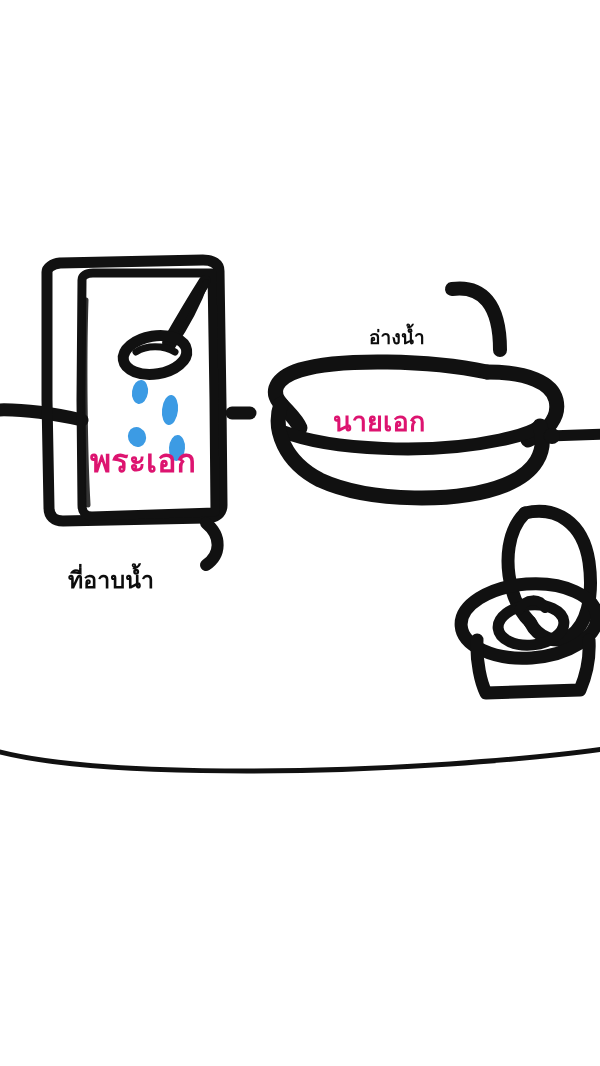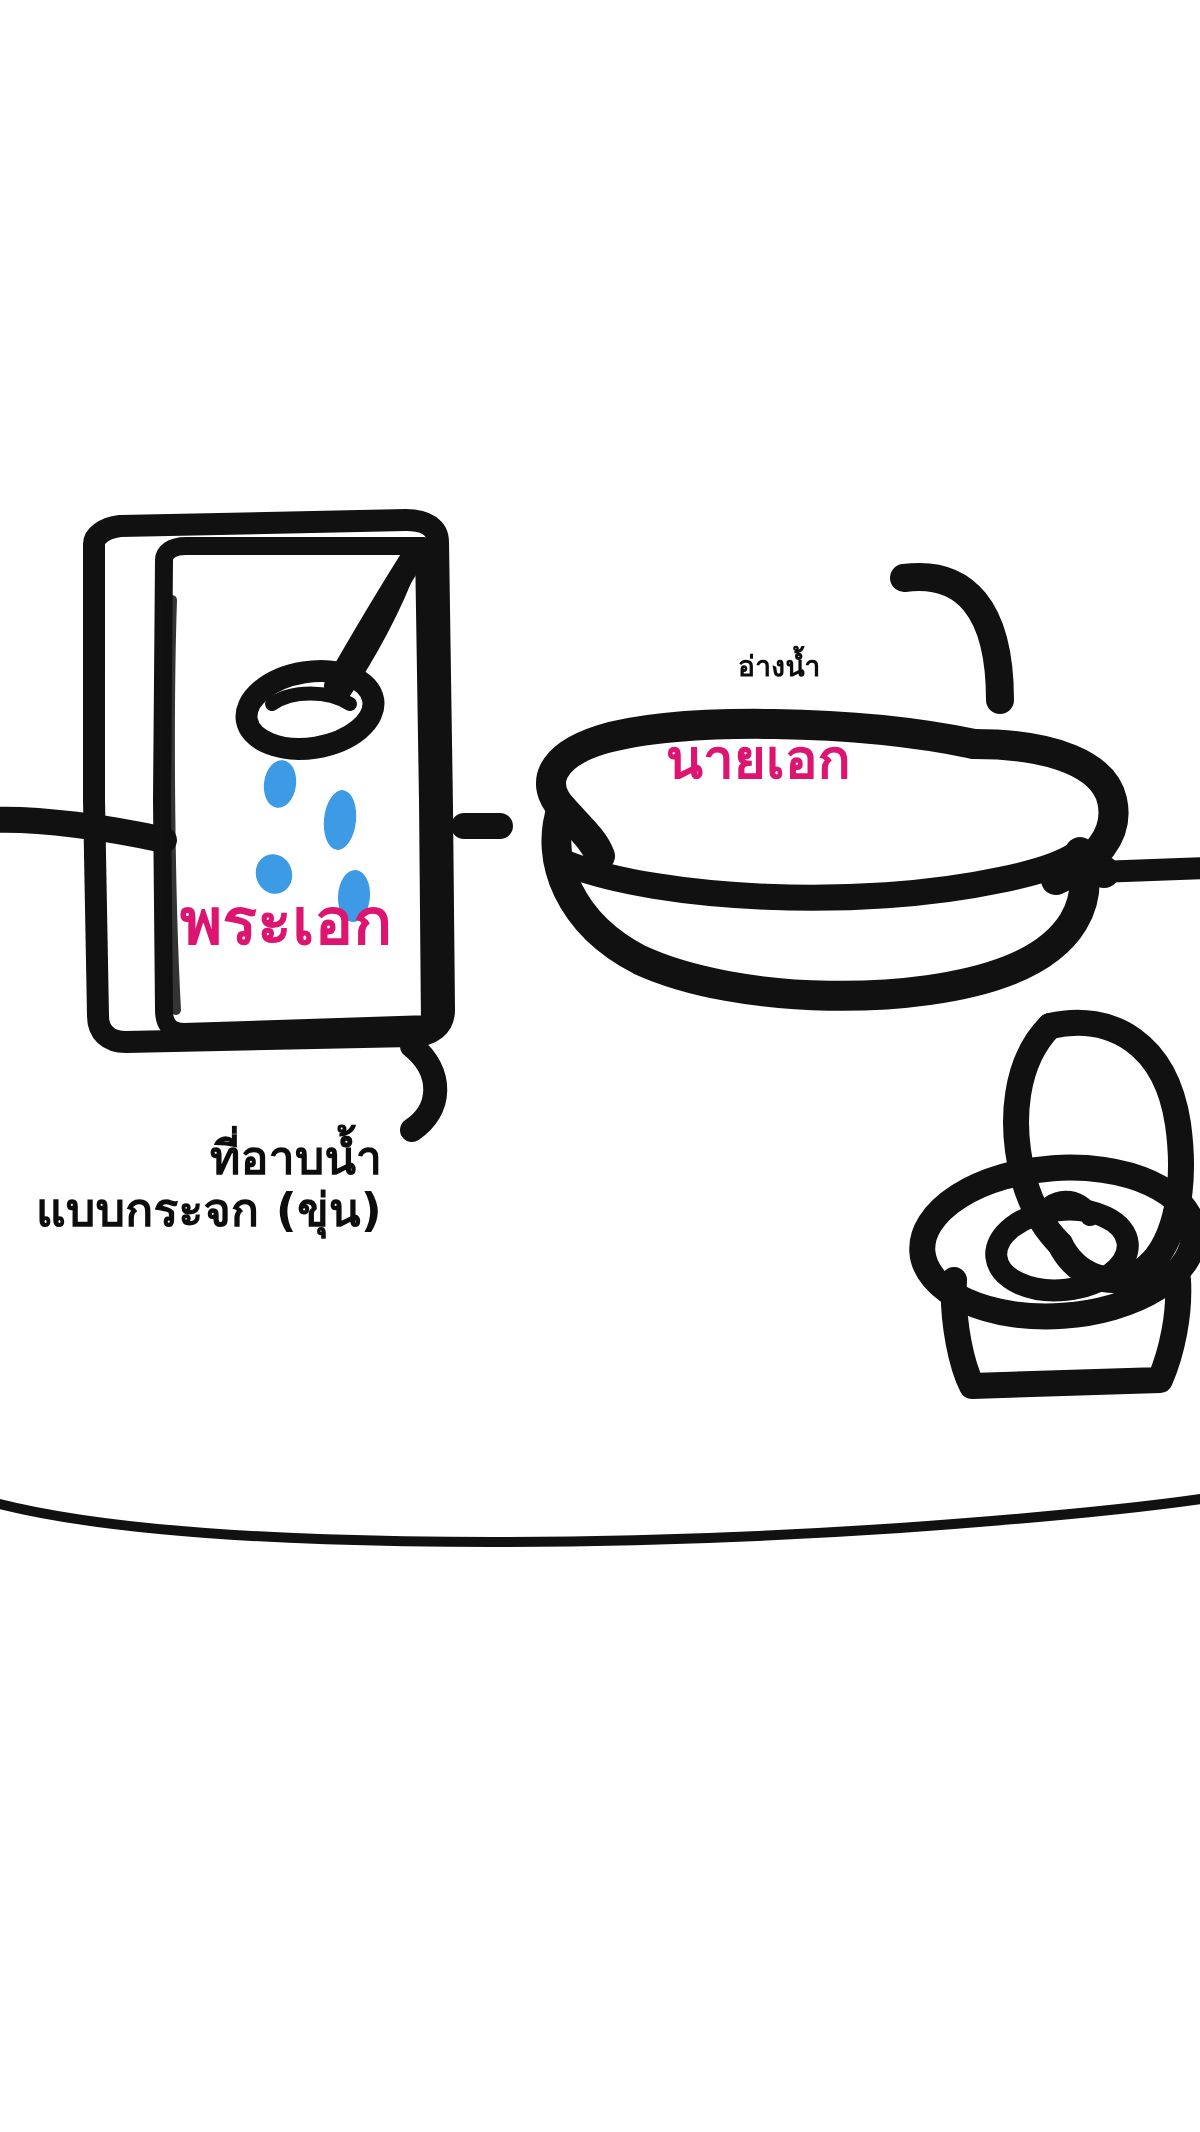--- a/index.html
+++ b/index.html
@@ -37,27 +37,27 @@
   .lbl-pink {
     color: #DD1470;
   }
   #label-shower-name {
     left: 90px;
     top: 444px;
     font-size: 32px;
   }
   #label-tub-name {
     left: 333px;
-    top: 366px;
+    top: 407px;
     font-size: 27px;
   }
   #label-tub-caption {
     left: 369px;
     top: 327px;
-    font-size: 14px;
+    font-size: 19px;
   }
   #label-shower-caption {
     left: 18px;
     top: 568px;
     font-size: 23px;
     text-align: left;
   }
   #label-shower-caption .line1 {
     display: block;
     padding-left: 50px;
@@ -163,16 +163,15 @@
   </svg>
 
   <div class="lbl lbl-pink" id="label-shower-name">พระเอก</div>
 
   <div class="lbl lbl-dark" id="label-tub-caption">อ่างน้ำ</div>
 
   <div class="lbl lbl-pink" id="label-tub-name">นายเอก</div>
 
   <div class="lbl lbl-dark" id="label-shower-caption">
     <span class="line1">ที่อาบน้ำ</span>
-    <span class="line2">แบบกระจก (ขุ่น)</span>
   </div>
 
 </div>
 
 </body></html>

